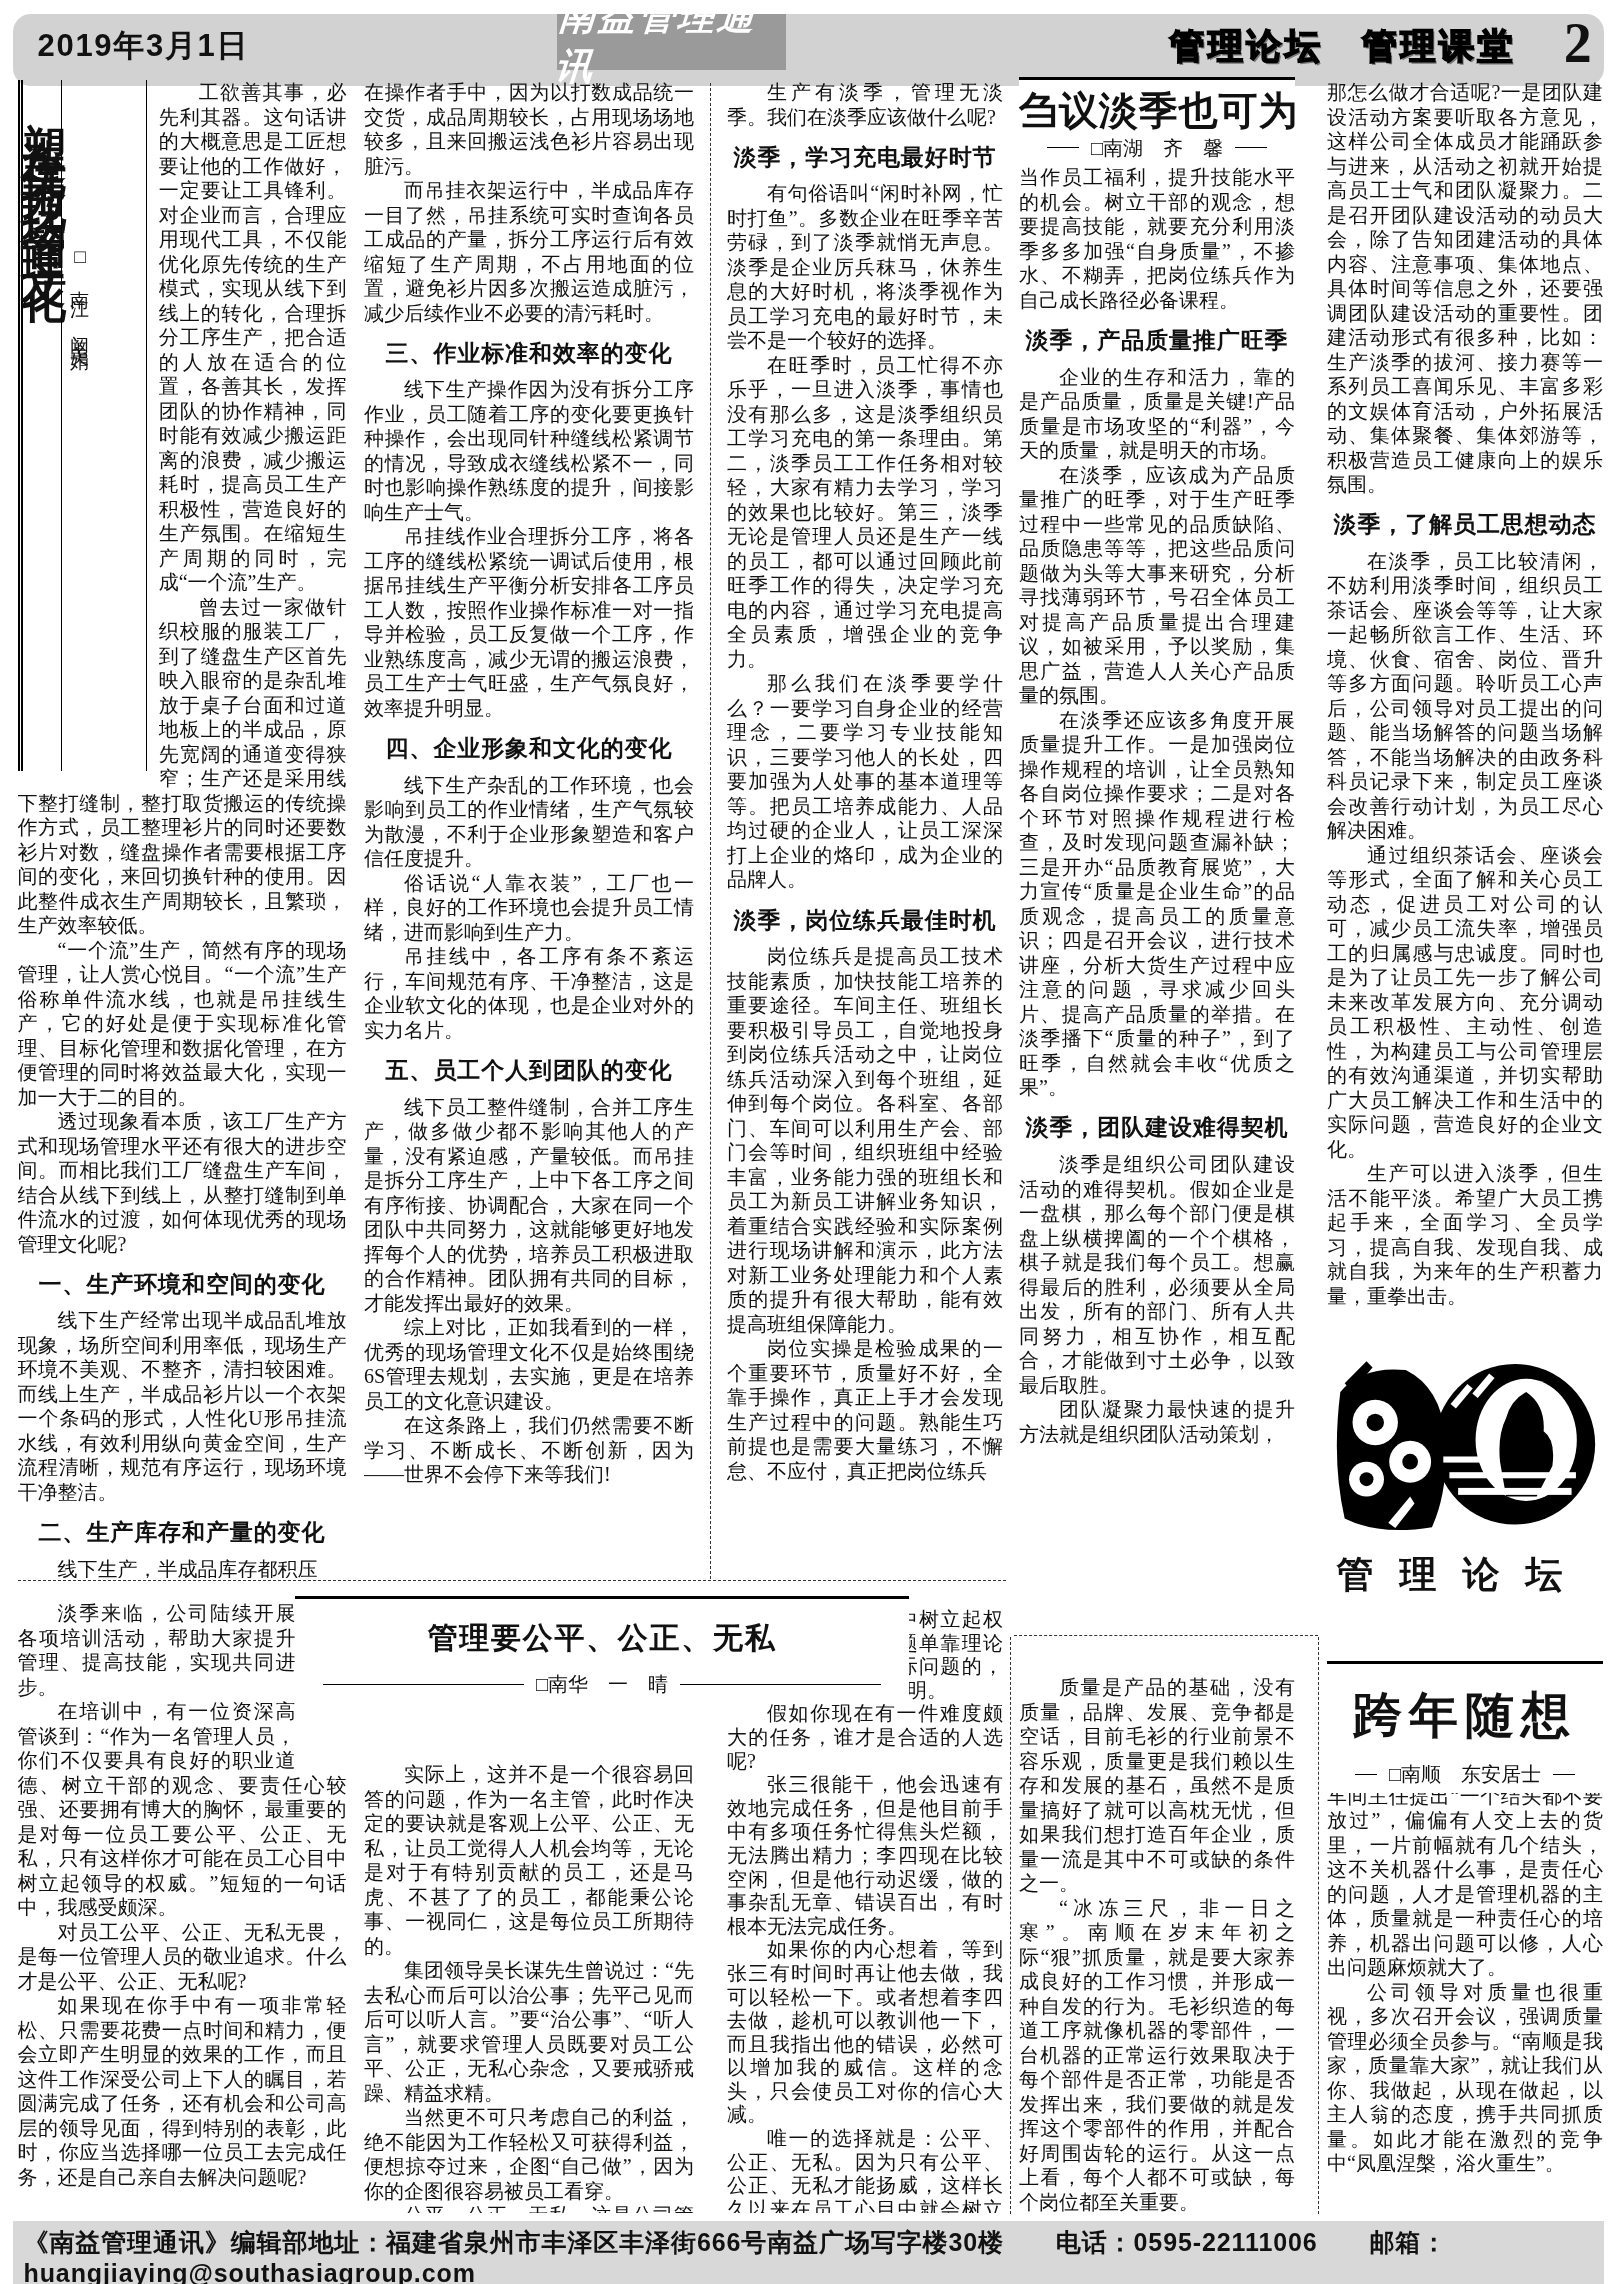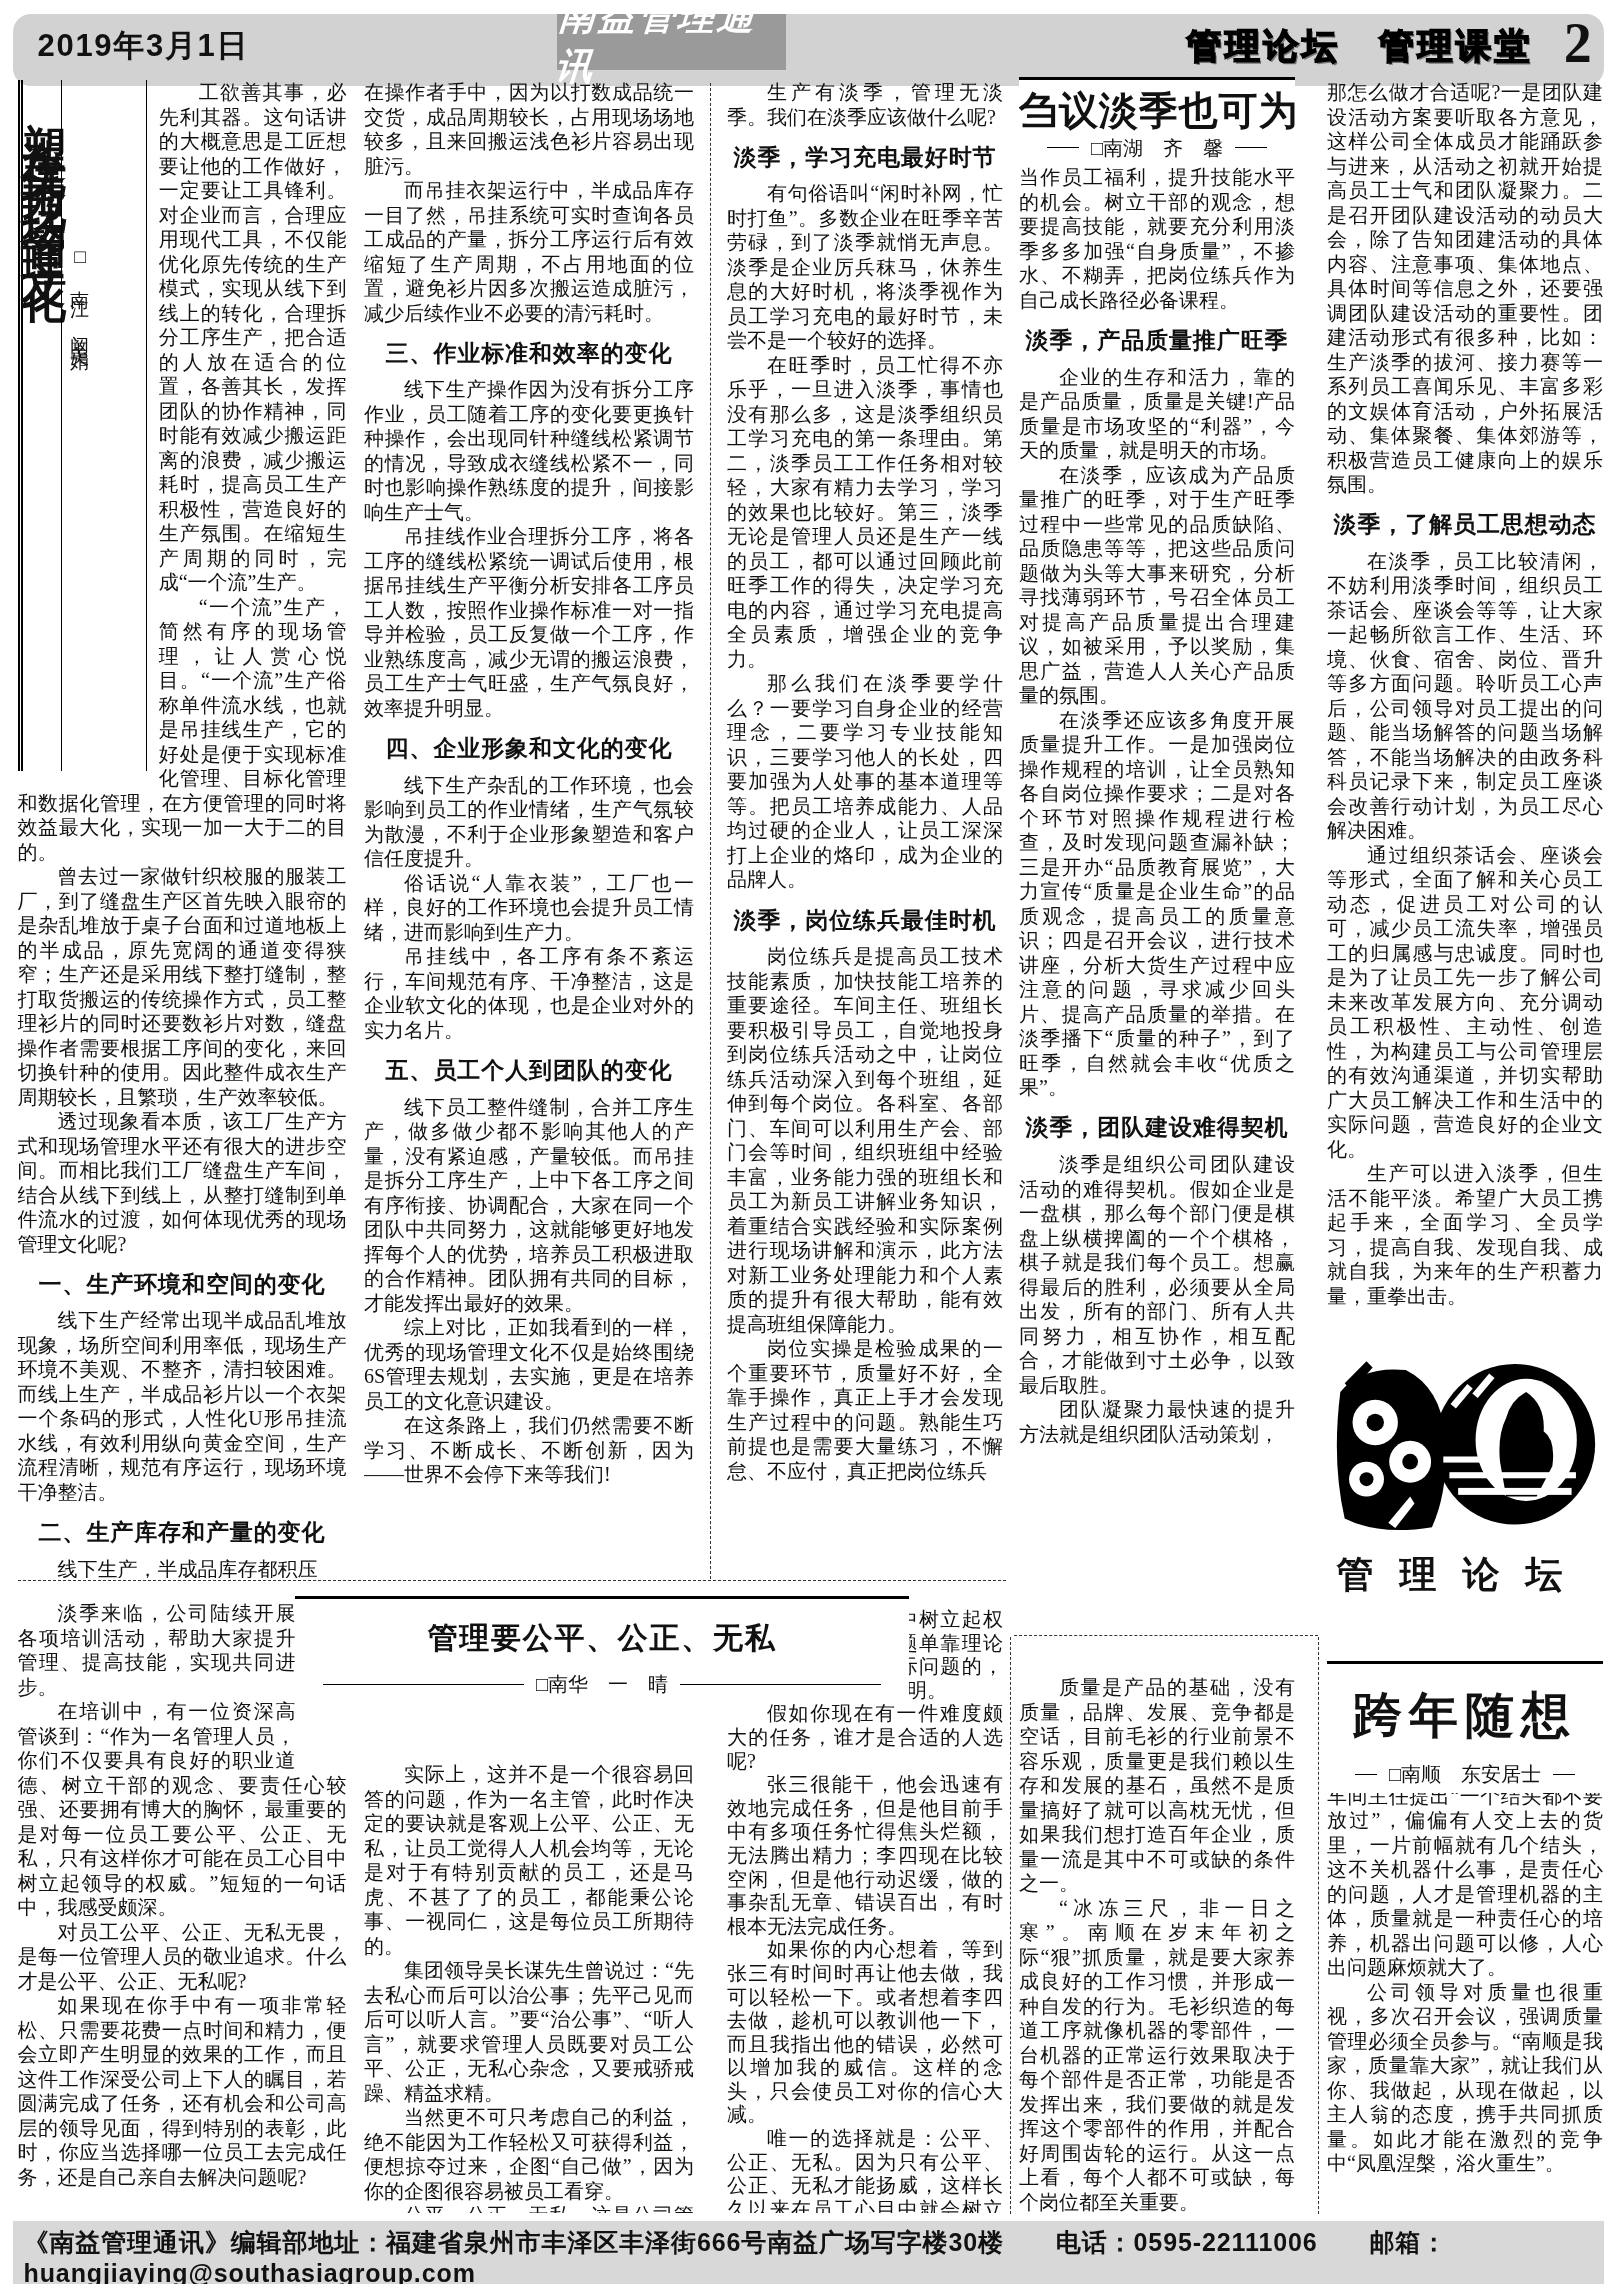--- a/index.html
+++ b/index.html
@@ -6,21 +6,21 @@
   .page{position:relative;width:1617px;height:2284px;background:#fff;color:#111;
         font-family:"Liberation Serif","DejaVu Serif",serif;overflow:hidden;}
   
   .band{position:absolute;left:13px;top:14px;width:1591px;height:72px;background:#d2d2d2;border-radius:18px;}
   .date{position:absolute;left:24.5px;top:10.5px;font-size:31px;font-weight:bold;
         font-family:"Liberation Sans","DejaVu Sans",sans-serif;letter-spacing:1.7px;}
   .brandbox{position:absolute;left:544px;top:0;width:229px;height:56px;background:#9a9a9a;
         display:flex;align-items:center;justify-content:center;}
   .brand{color:#fff;font-size:37px;font-weight:bold;font-style:italic;letter-spacing:2.6px;
         transform:skewX(-4deg);}
-  .hdr-right{position:absolute;right:71px;top:8.7px;font-size:35px;font-weight:900;
+  .hdr-right{position:absolute;right:88px;top:8.7px;font-size:35px;font-weight:900;
         font-family:"Liberation Sans","DejaVu Sans",sans-serif;letter-spacing:3.5px;
         color:#b91c1c;-webkit-text-stroke:1.7px #000;text-shadow:1.7px 1.7px 0 #777;}
   .pagenum{position:absolute;right:12.2px;top:-3.5px;font-size:56px;font-weight:bold;}
   
   .col{position:absolute;font-size:20px;line-height:24.5px;text-align:justify;overflow:hidden;}
   .col p{margin:0;text-indent:2em;}
   .col p.c{text-indent:0;}
   .col h3.h{font-family:"Liberation Sans","DejaVu Sans",sans-serif;font-size:23px;
         font-weight:bold;text-align:center;margin:15.7px 0 12.2px;text-indent:0;letter-spacing:0.9px;}
   
@@ -69,22 +69,22 @@
     <div class="pagenum">2</div>
   </div>
 
   <div class="col" style="left:17.5px;top:80px;width:329px;height:1498px;">
     <div class="a1block">
       <div class="a1title">塑造优秀现场管理文化</div>
       <div class="a1byline">□南江　阚美娟</div>
     </div>
     <div>
         <p class="p">工欲善其事，必先利其器。这句话讲的大概意思是工匠想要让他的工作做好，一定要让工具锋利。对企业而言，合理应用现代工具，不仅能优化原先传统的生产模式，实现从线下到线上的转化，合理拆分工序生产，把合适的人放在适合的位置，各善其长，发挥团队的协作精神，同时能有效减少搬运距离的浪费，减少搬运耗时，提高员工生产积极性，营造良好的生产氛围。在缩短生产周期的同时，完成“一个流”生产。</p>
+        <p class="p">曾去过一家做针织校服的服装工厂，到了缝盘生产区首先映入眼帘的是杂乱堆放于桌子台面和过道地板上的半成品，原先宽阔的通道变得狭窄；生产还是采用线下整打缝制，整打取货搬运的传统操作方式，员工整理衫片的同时还要数衫片对数，缝盘操作者需要根据工序间的变化，来回切换针种的使用。因此整件成衣生产周期较长，且繁琐，生产效率较低。</p>
         <p class="p">“一个流”生产，简然有序的现场管理，让人赏心悦目。“一个流”生产俗称单件流水线，也就是吊挂线生产，它的好处是便于实现标准化管理、目标化管理和数据化管理，在方便管理的同时将效益最大化，实现一加一大于二的目的。</p>
-        <p class="p">曾去过一家做针织校服的服装工厂，到了缝盘生产区首先映入眼帘的是杂乱堆放于桌子台面和过道地板上的半成品，原先宽阔的通道变得狭窄；生产还是采用线下整打缝制，整打取货搬运的传统操作方式，员工整理衫片的同时还要数衫片对数，缝盘操作者需要根据工序间的变化，来回切换针种的使用。因此整件成衣生产周期较长，且繁琐，生产效率较低。</p>
         <p class="p">透过现象看本质，该工厂生产方式和现场管理水平还有很大的进步空间。而相比我们工厂缝盘生产车间，结合从线下到线上，从整打缝制到单件流水的过渡，如何体现优秀的现场管理文化呢?</p>
         <h3 class="h">一、生产环境和空间的变化</h3>
         <p class="p">线下生产经常出现半成品乱堆放现象，场所空间利用率低，现场生产环境不美观、不整齐，清扫较困难。而线上生产，半成品衫片以一个衣架一个条码的形式，人性化U形吊挂流水线，有效利用纵向黄金空间，生产流程清晰，规范有序运行，现场环境干净整洁。</p>
         <h3 class="h">二、生产库存和产量的变化</h3>
         <p class="p">线下生产，半成品库存都积压</p>
       </div>
   </div>
 
   <div class="col" style="left:364px;top:80px;width:330px;height:1498px;">
     <div>

